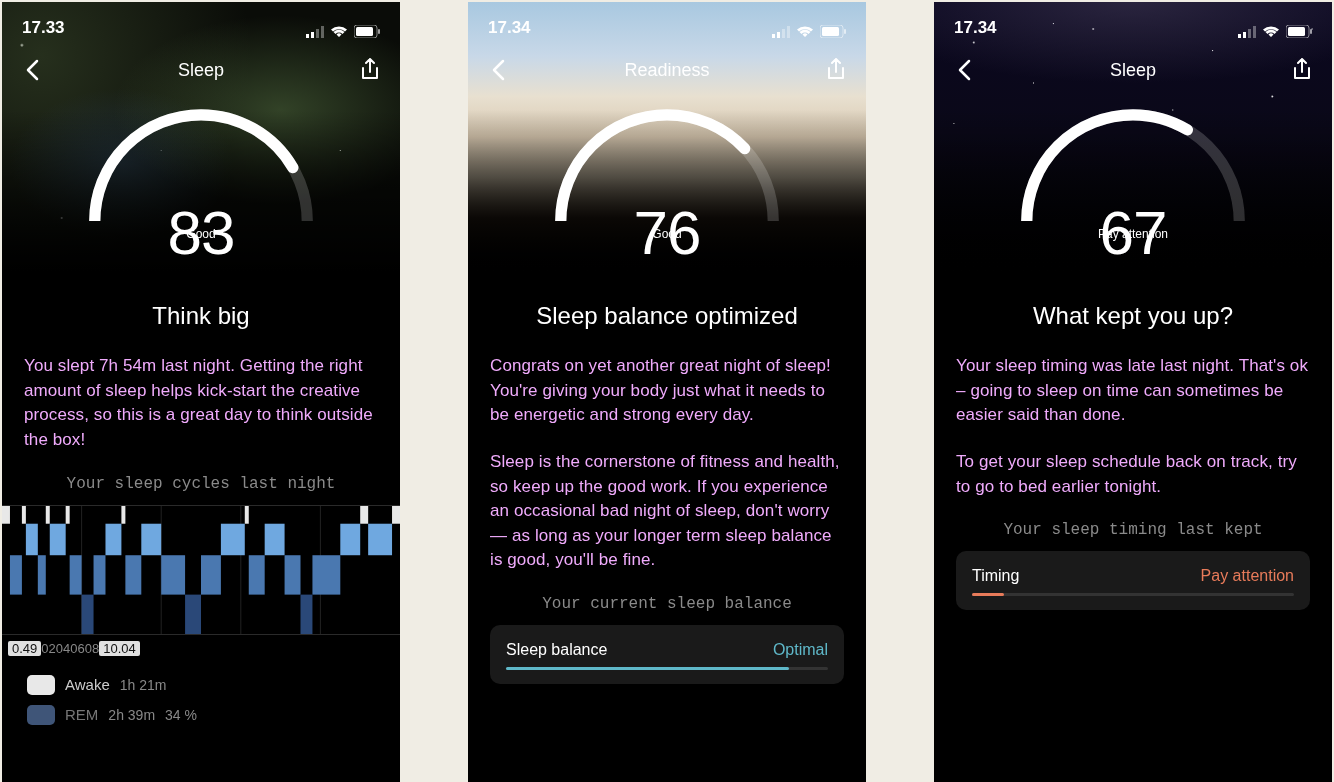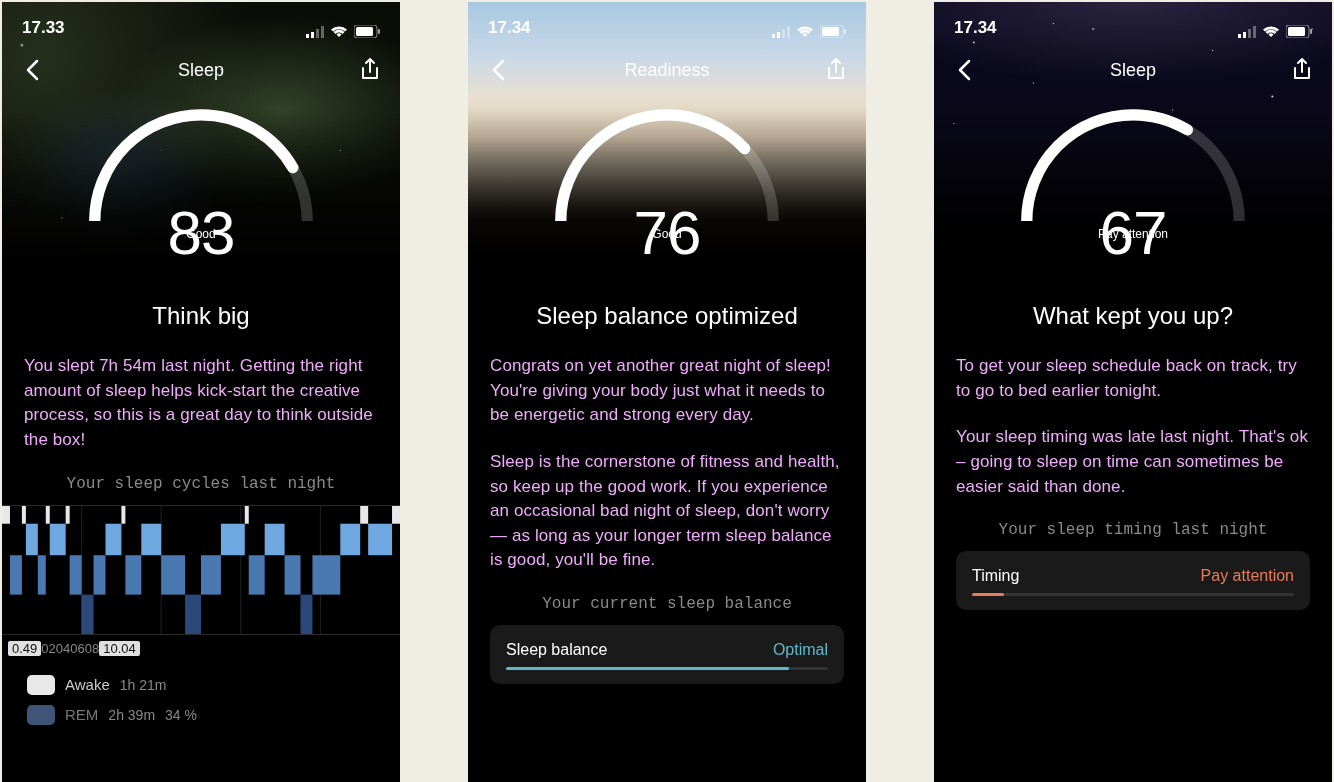--- a/index.html
+++ b/index.html
@@ -390,23 +390,23 @@
       <svg class="gauge" viewBox="0 0 200 100">
         <path d="M 15 100 A 85 85 0 0 1 185 100" stroke="rgba(255,255,255,0.18)" stroke-width="9" fill="none" stroke-linecap="round"></path>
         <path d="M 15 100 A 85 85 0 0 1 185 100" stroke="#fff" stroke-width="9" fill="none" stroke-linecap="round" stroke-dasharray="267" stroke-dashoffset="88"></path>
       </svg>
       <div class="score">67</div>
       <div class="score-label">Pay attention</div>
     </div>
   </div>
   <div class="content">
     <div class="headline">What kept you up?</div>
+    <p class="body-text">Your sleep timing was late last night. That's ok – going to sleep on time can sometimes be easier said than done.</p>
     <p class="body-text">To get your sleep schedule back on track, try to go to bed earlier tonight.</p>
-    <p class="body-text">Your sleep timing was late last night. That's ok – going to sleep on time can sometimes be easier said than done.</p>
-    <div class="sub-label">Your sleep timing last night</div>
+    <div class="sub-label">Your sleep timing last kept</div>
     <div class="metric-card">
       <div class="metric-top">
         <span>Timing</span>
         <span class="metric-val val-attention">Pay attention</span>
       </div>
       <div class="metric-bar">
         <div class="metric-fill fill-attention" style="width:10%"></div>
       </div>
     </div>
   </div>

